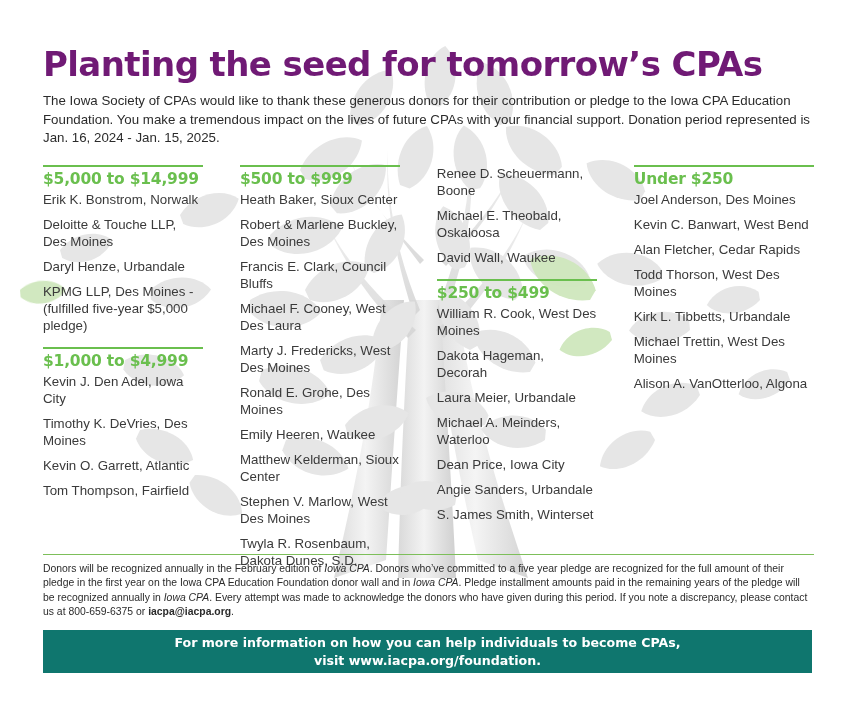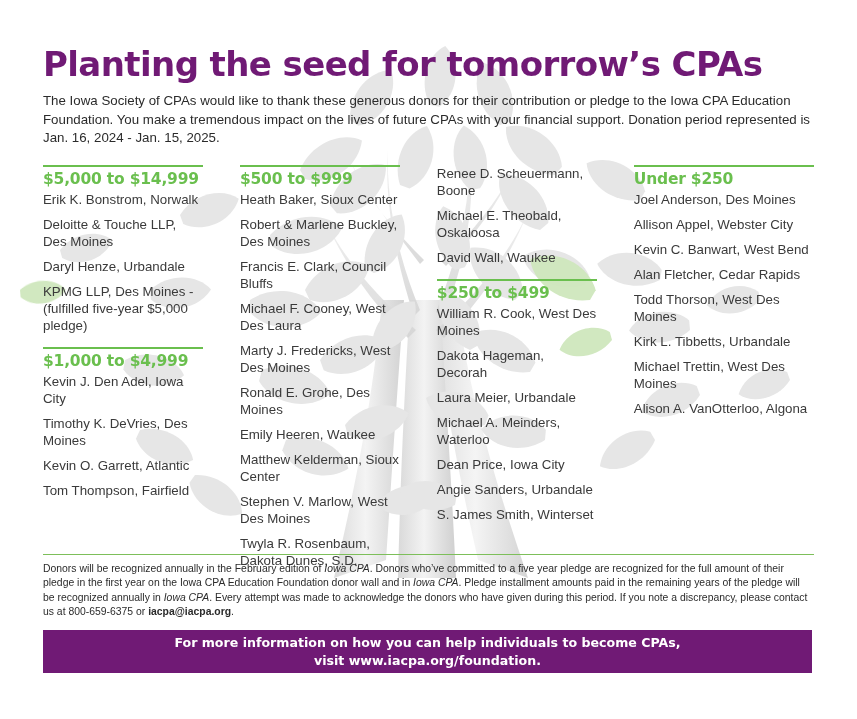--- a/index.html
+++ b/index.html
@@ -115,21 +115,21 @@
     font-size: 10.4px;
     line-height: 1.38;
     color: #2b2b2b;
     text-align: left;
   }
   .fine-print i { font-style: italic; }
   .fine-print b { font-weight: bold; }
 
   .cta {
     margin: 11px 45px 0 43px;
-    background: #701a75;
+    background: #0f766e;
     height: 43px;
     display: flex;
     flex-direction: column;
     align-items: center;
     justify-content: center;
     color: #ffffff;
     font-family: "DejaVu Sans", sans-serif;
     font-weight: bold;
     font-size: 12.6px;
     line-height: 1.45;
@@ -284,21 +284,20 @@
           <div class="donor">Angie Sanders, Urbandale</div>
           <div class="donor">S. James Smith, Winterset</div>
         </div>
       </div>
 
       <div class="col">
         <div class="tier">
           <div class="tier-rule"></div>
           <div class="tier-title">Under $250</div>
           <div class="donor">Joel Anderson, Des Moines</div>
-          <div class="donor">Allison Appel, Webster City</div>
           <div class="donor">Kevin C. Banwart, West Bend</div>
           <div class="donor">Alan Fletcher, Cedar Rapids</div>
           <div class="donor">Todd Thorson, West Des Moines</div>
           <div class="donor">Kirk L. Tibbetts, Urbandale</div>
           <div class="donor">Michael Trettin, West Des Moines</div>
           <div class="donor">Alison A. VanOtterloo, Algona</div>
         </div>
       </div>
 
     </div>

